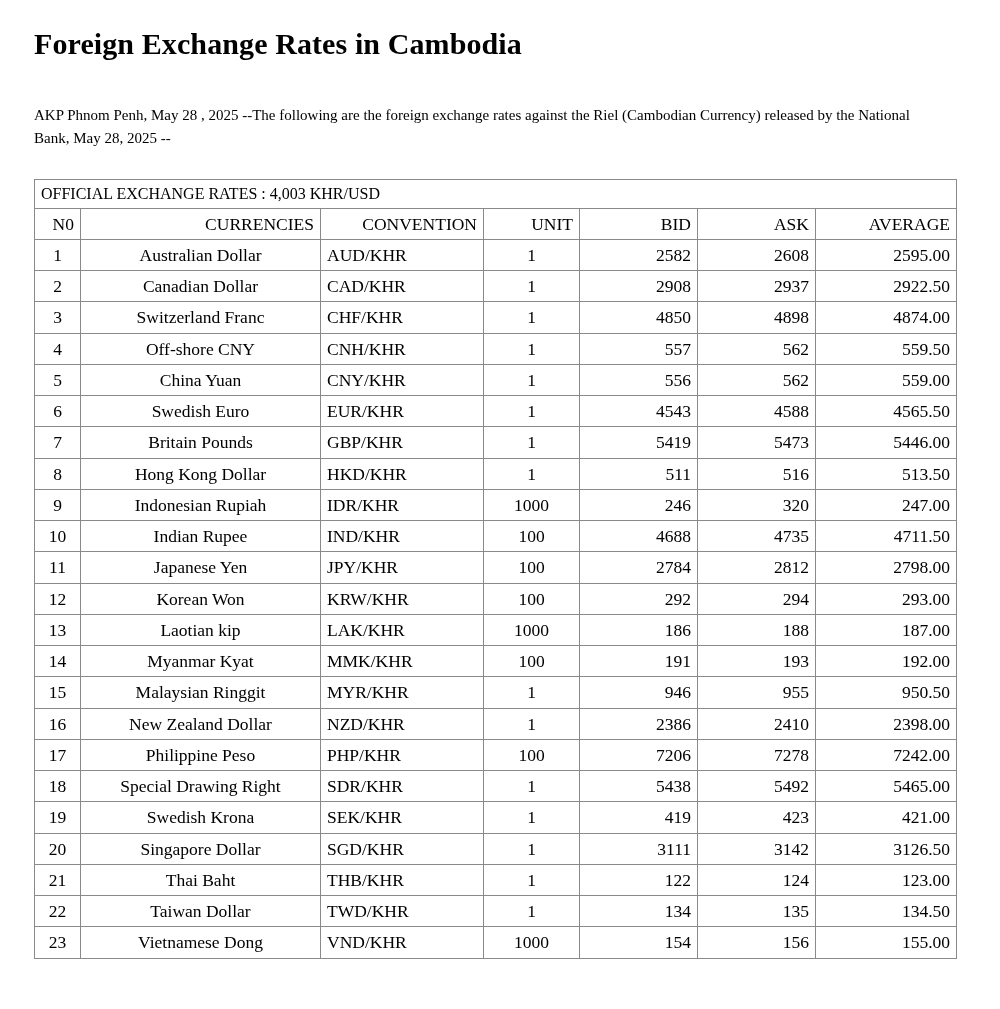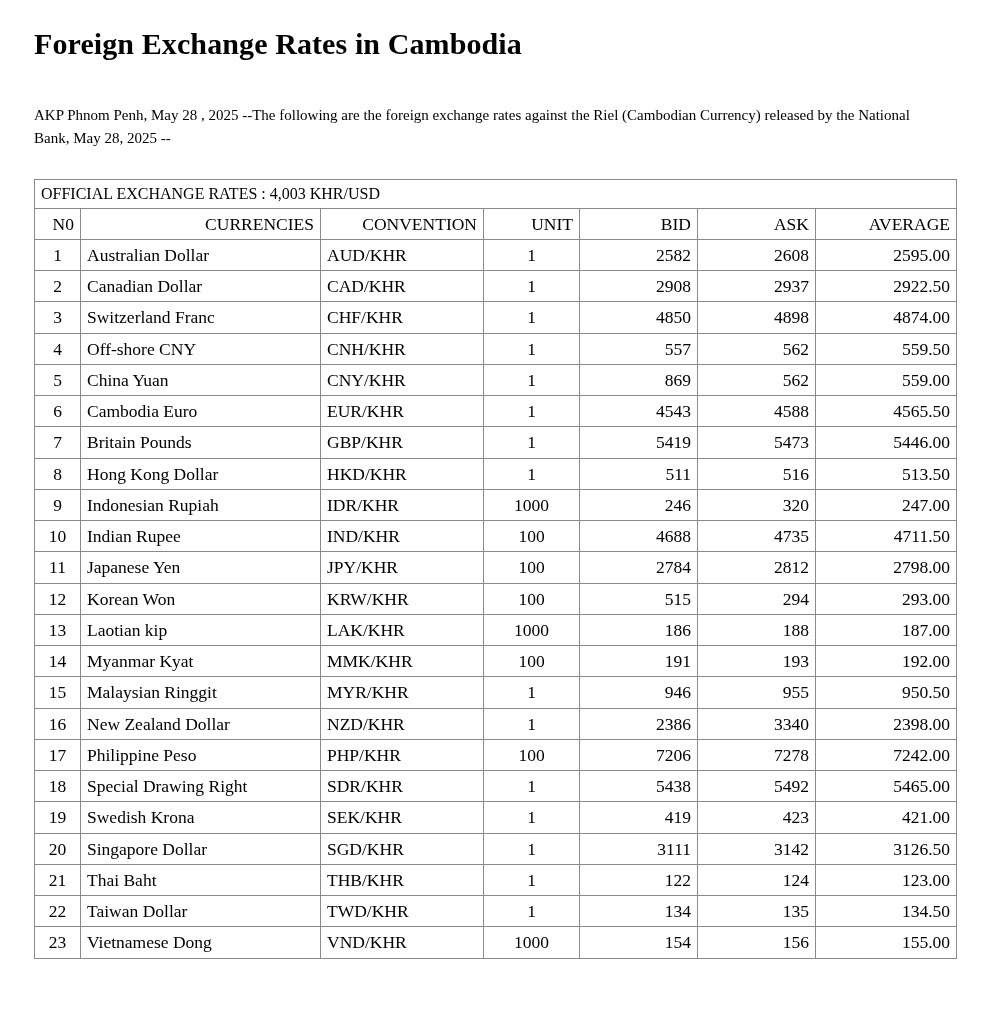--- a/index.html
+++ b/index.html
@@ -56,21 +56,21 @@
     text-align: right;
   }
   col.c-no       { width: 46px; }
   col.c-cur      { width: 240px; }
   col.c-conv     { width: 163px; }
   col.c-unit     { width: 96px; }
   col.c-bid      { width: 118px; }
   col.c-ask      { width: 118px; }
   col.c-avg      { width: 141px; }
   td.no     { text-align: center; }
-  td.cur    { text-align: left; padding-left: 8px; }
+  td.cur    { text-align: center; padding-left: 8px; }
   td.conv   { text-align: left; }
   td.unit   { text-align: center; }
   td.num    { text-align: right; padding-right: 8px; }
 </style>
 </head>
 <body>
 
 <div class="page">
 
   <h1 class="doc-title">Foreign Exchange Rates in Cambodia</h1>
@@ -136,27 +136,27 @@
           <td class="unit">1</td>
           <td class="num">557</td>
           <td class="num">562</td>
           <td class="num">559.50</td>
         </tr>
         <tr>
           <td class="no">5</td>
           <td class="cur">China Yuan</td>
           <td class="conv">CNY/KHR</td>
           <td class="unit">1</td>
-          <td class="num">869</td>
+          <td class="num">556</td>
           <td class="num">562</td>
           <td class="num">559.00</td>
         </tr>
         <tr>
           <td class="no">6</td>
-          <td class="cur">Cambodia Euro</td>
+          <td class="cur">Swedish Euro</td>
           <td class="conv">EUR/KHR</td>
           <td class="unit">1</td>
           <td class="num">4543</td>
           <td class="num">4588</td>
           <td class="num">4565.50</td>
         </tr>
         <tr>
           <td class="no">7</td>
           <td class="cur">Britain Pounds</td>
           <td class="conv">GBP/KHR</td>
@@ -199,21 +199,21 @@
           <td class="unit">100</td>
           <td class="num">2784</td>
           <td class="num">2812</td>
           <td class="num">2798.00</td>
         </tr>
         <tr>
           <td class="no">12</td>
           <td class="cur">Korean Won</td>
           <td class="conv">KRW/KHR</td>
           <td class="unit">100</td>
-          <td class="num">515</td>
+          <td class="num">292</td>
           <td class="num">294</td>
           <td class="num">293.00</td>
         </tr>
         <tr>
           <td class="no">13</td>
           <td class="cur">Laotian kip</td>
           <td class="conv">LAK/KHR</td>
           <td class="unit">1000</td>
           <td class="num">186</td>
           <td class="num">188</td>
@@ -236,21 +236,21 @@
           <td class="num">946</td>
           <td class="num">955</td>
           <td class="num">950.50</td>
         </tr>
         <tr>
           <td class="no">16</td>
           <td class="cur">New Zealand Dollar</td>
           <td class="conv">NZD/KHR</td>
           <td class="unit">1</td>
           <td class="num">2386</td>
-          <td class="num">3340</td>
+          <td class="num">2410</td>
           <td class="num">2398.00</td>
         </tr>
         <tr>
           <td class="no">17</td>
           <td class="cur">Philippine Peso</td>
           <td class="conv">PHP/KHR</td>
           <td class="unit">100</td>
           <td class="num">7206</td>
           <td class="num">7278</td>
           <td class="num">7242.00</td>

